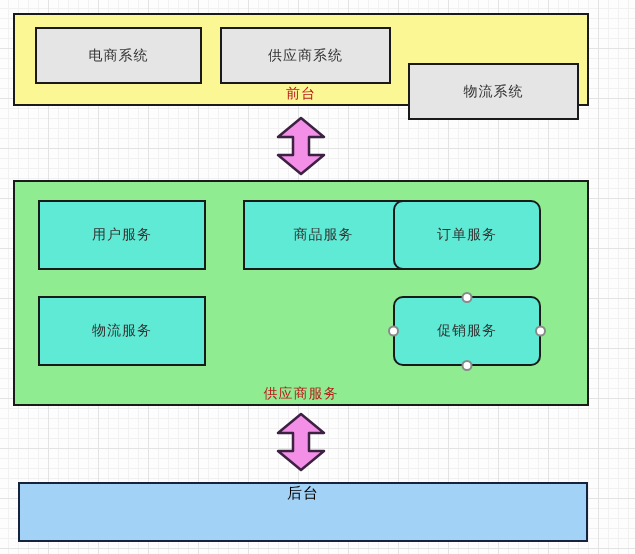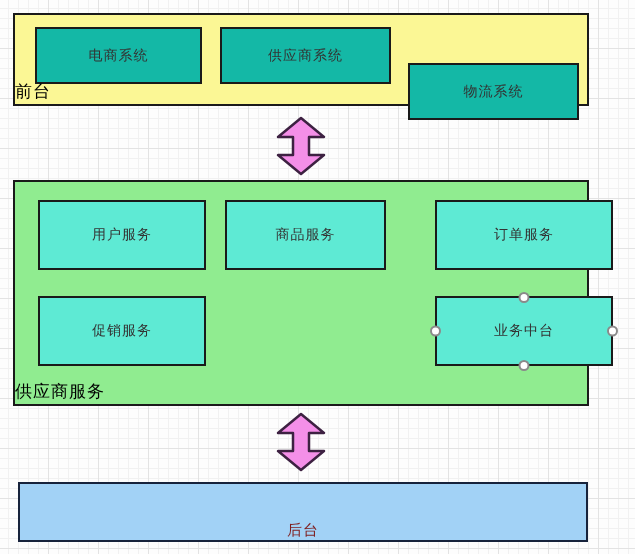--- a/index.html
+++ b/index.html
@@ -23,52 +23,52 @@
   .abs { position: absolute; box-sizing: border-box; }
 
   .container {
     border: 2px solid #1a1a1a;
   }
   .container-front  { left: 13px; top: 13px;  width: 576px; height: 93px;  background: #fbf795; }
   .container-middle { left: 13px; top: 180px; width: 576px; height: 226px; background: #90ec90; }
 
   .container-label {
     position: absolute; left: 0; right: 0; bottom: 1px;
-    text-align: left;
-    font-size: 17px; color: #000000;
+    text-align: center;
+    font-size: 14px; color: #b91c1c;
     letter-spacing: 1px;
   }
 
   .node {
     border: 2px solid #1a1a1a;
     display: flex; align-items: center; justify-content: center;
     font-size: 14px; color: #333333;
     letter-spacing: 1px;
   }
-  .node-blue   { background: #14b8a6; }
+  .node-blue   { background: #e5e5e5; }
   .node-orange { background: #5eead4; }
 
   
   .sys-1 { left: 20px;  top: 12px; width: 167px; height: 57px; }
   .sys-2 { left: 205px; top: 12px; width: 171px; height: 57px; }
   .sys-3 { left: 393px; top: 12px; width: 171px; height: 57px; margin-top: 36px; }
 
   
   .svc-r1 { top: 18px;  height: 70px; }
   .svc-r2 { top: 114px; height: 70px; }
   .svc-c1 { left: 23px;  width: 168px; }
-  .svc-c2 { left: 210px; width: 161px; }
-  .svc-c3 { left: 420px; width: 178px; }
+  .svc-c2 { left: 228px; width: 161px; }
+  .svc-c3 { left: 378px; width: 148px; border-radius: 10px; }
 
   .back-node {
     left: 18px; top: 482px; width: 570px; height: 60px;
     background: #a2d2f6;
     border: 2px solid #17233c;
-    display: flex; align-items: flex-end; justify-content: center;
-    font-size: 15px; color: #7f1d1d;
+    display: flex; align-items: flex-start; justify-content: center;
+    font-size: 15px; color: #000000;
     letter-spacing: 1px;
   }
 
   .arrow-svg { position: absolute; width: 54px; height: 60px; }
   .arrow-1 { left: 274px; top: 116px; }
   .arrow-2 { left: 274px; top: 412px; }
 
   .handle {
     position: absolute;
     width: 11px; height: 11px;
@@ -109,24 +109,24 @@
     <div class="abs node node-orange svc-r1 svc-c1">
       <span>用户服务</span>
     </div>
     <div class="abs node node-orange svc-r1 svc-c2">
       <span>商品服务</span>
     </div>
     <div class="abs node node-orange svc-r1 svc-c3">
       <span>订单服务</span>
     </div>
     <div class="abs node node-orange svc-r2 svc-c1">
-      <span>促销服务</span>
+      <span>物流服务</span>
     </div>
     <div class="abs node node-orange svc-r2 svc-c3">
-      <span>业务中台</span>
+      <span>促销服务</span>
       <span class="handle handle-top"></span>
       <span class="handle handle-bottom"></span>
       <span class="handle handle-left"></span>
       <span class="handle handle-right"></span>
     </div>
     <div class="container-label">供应商服务</div>
   </div>
 
   <svg class="arrow-svg arrow-2" viewBox="0 0 54 60">
     <polygon points="27,2 50,21 35,21 35,39 50,39 27,58 4,39 19,39 19,21 4,21" fill="#f48fe8" stroke="#3d2142" stroke-width="2.5" stroke-linejoin="round"></polygon>

